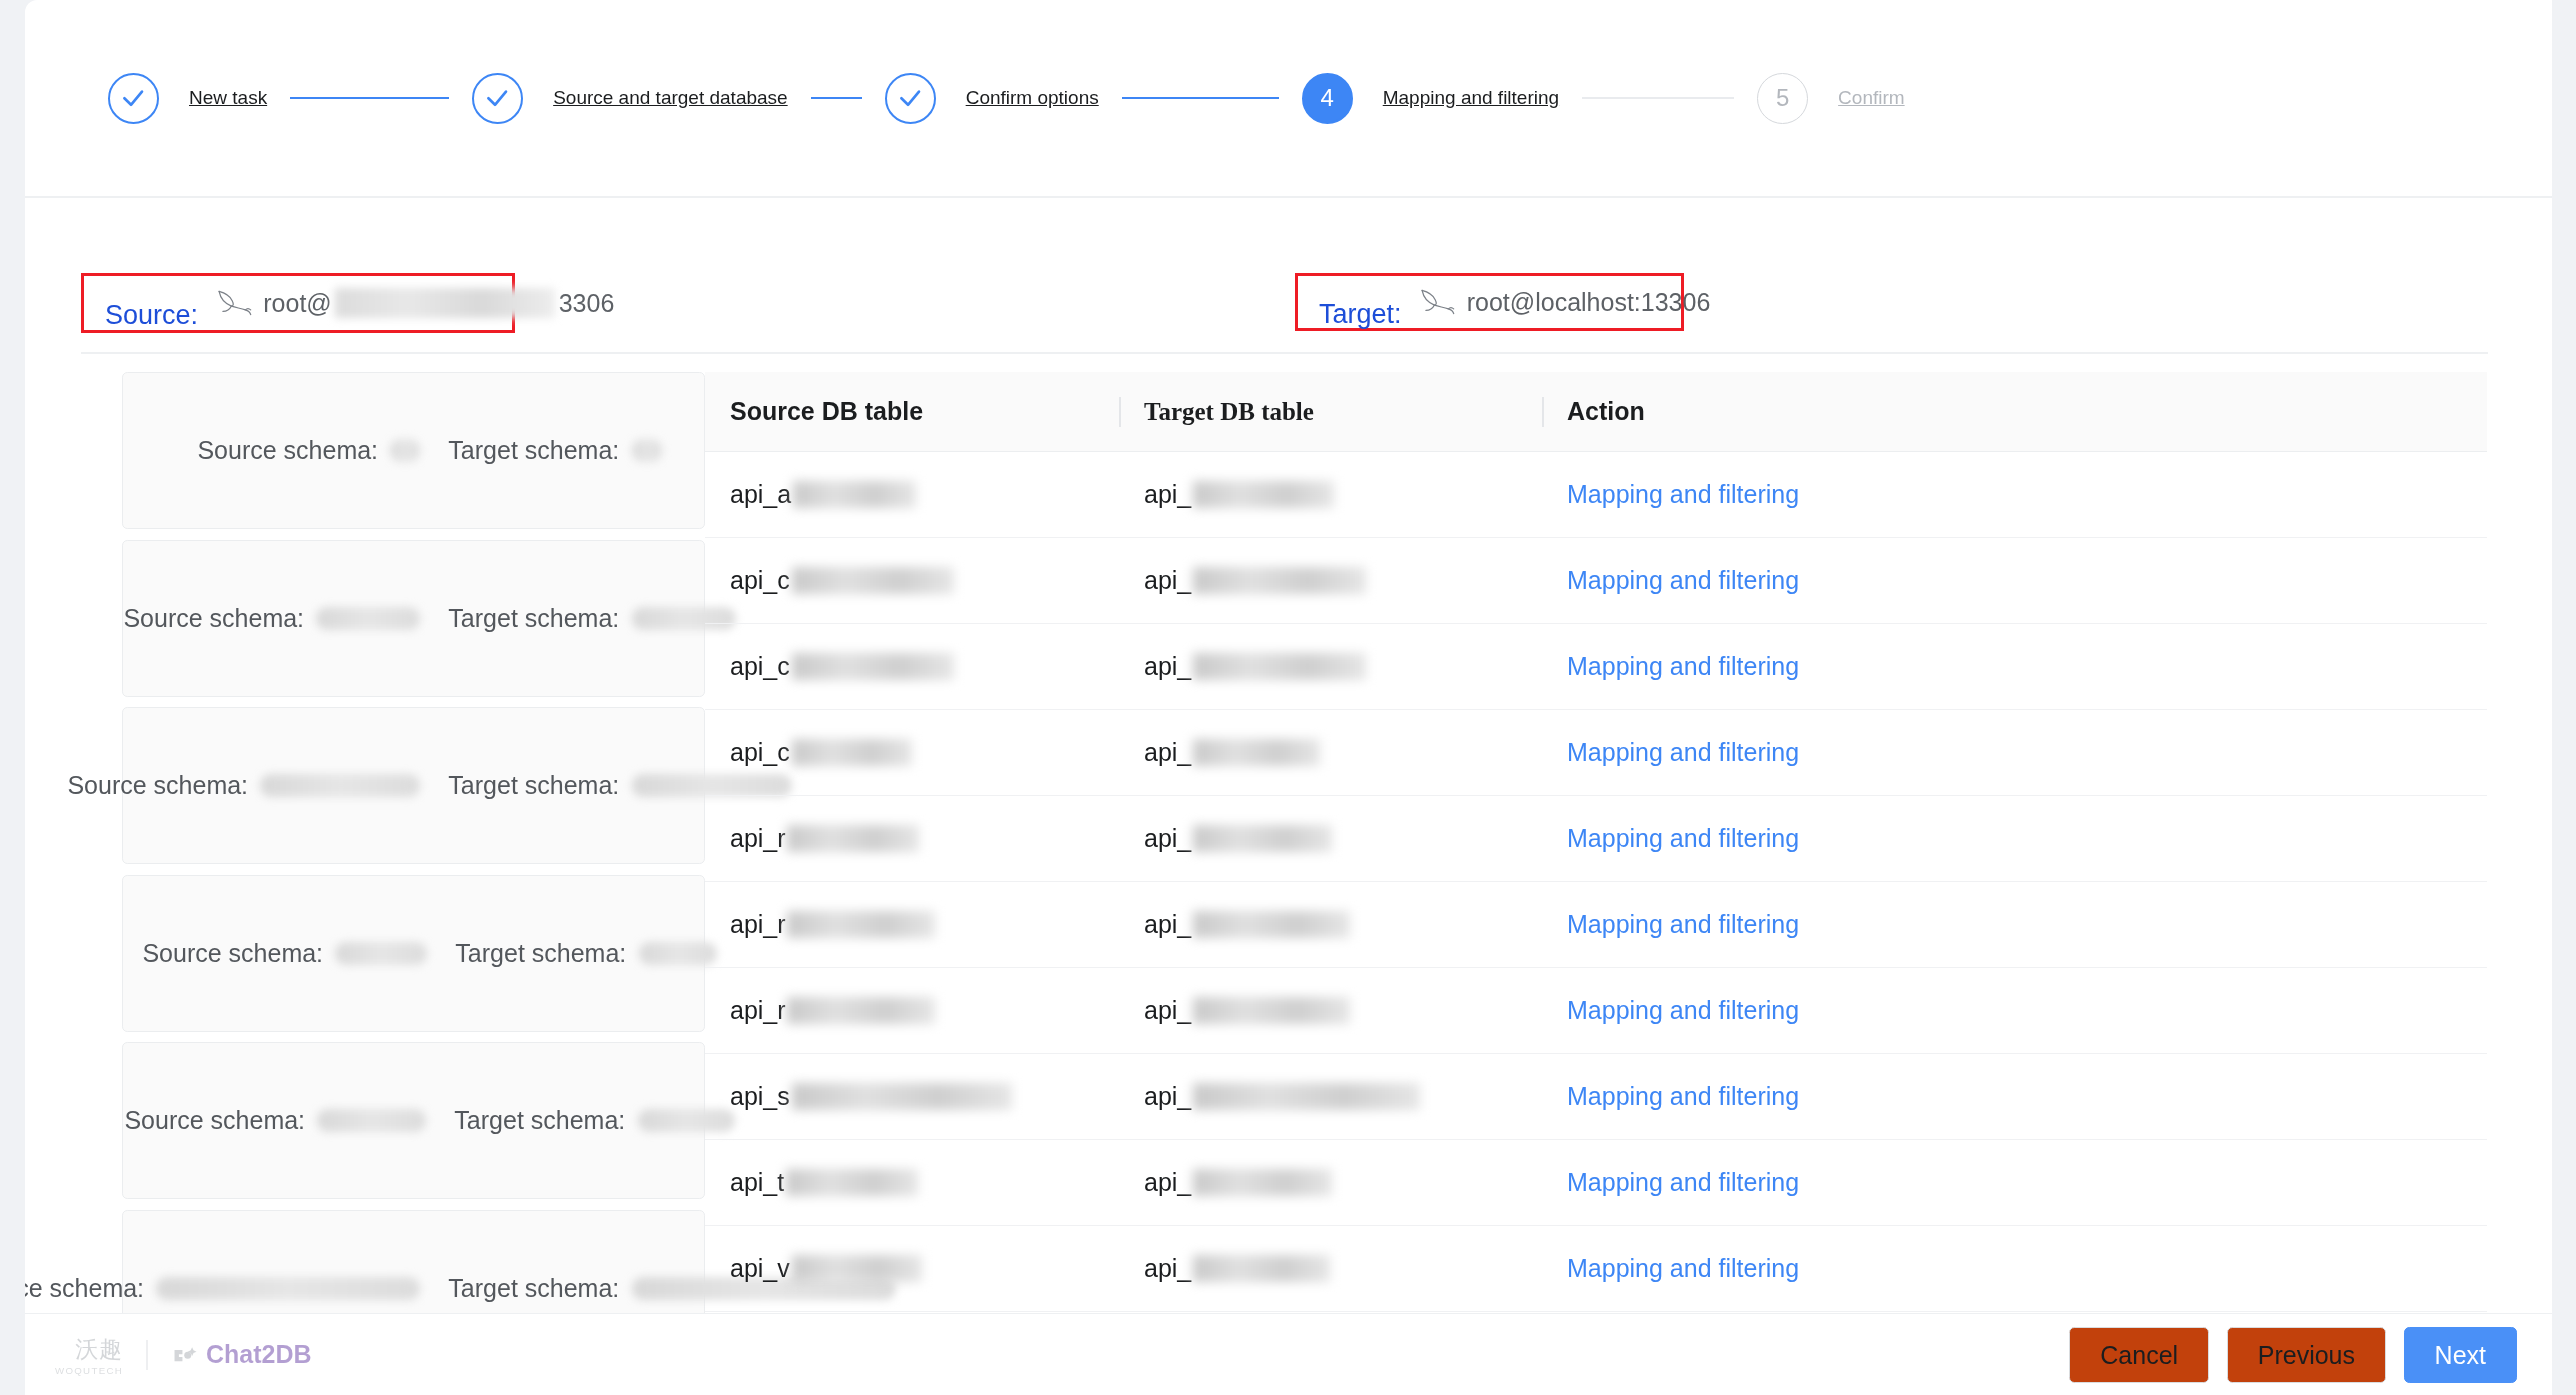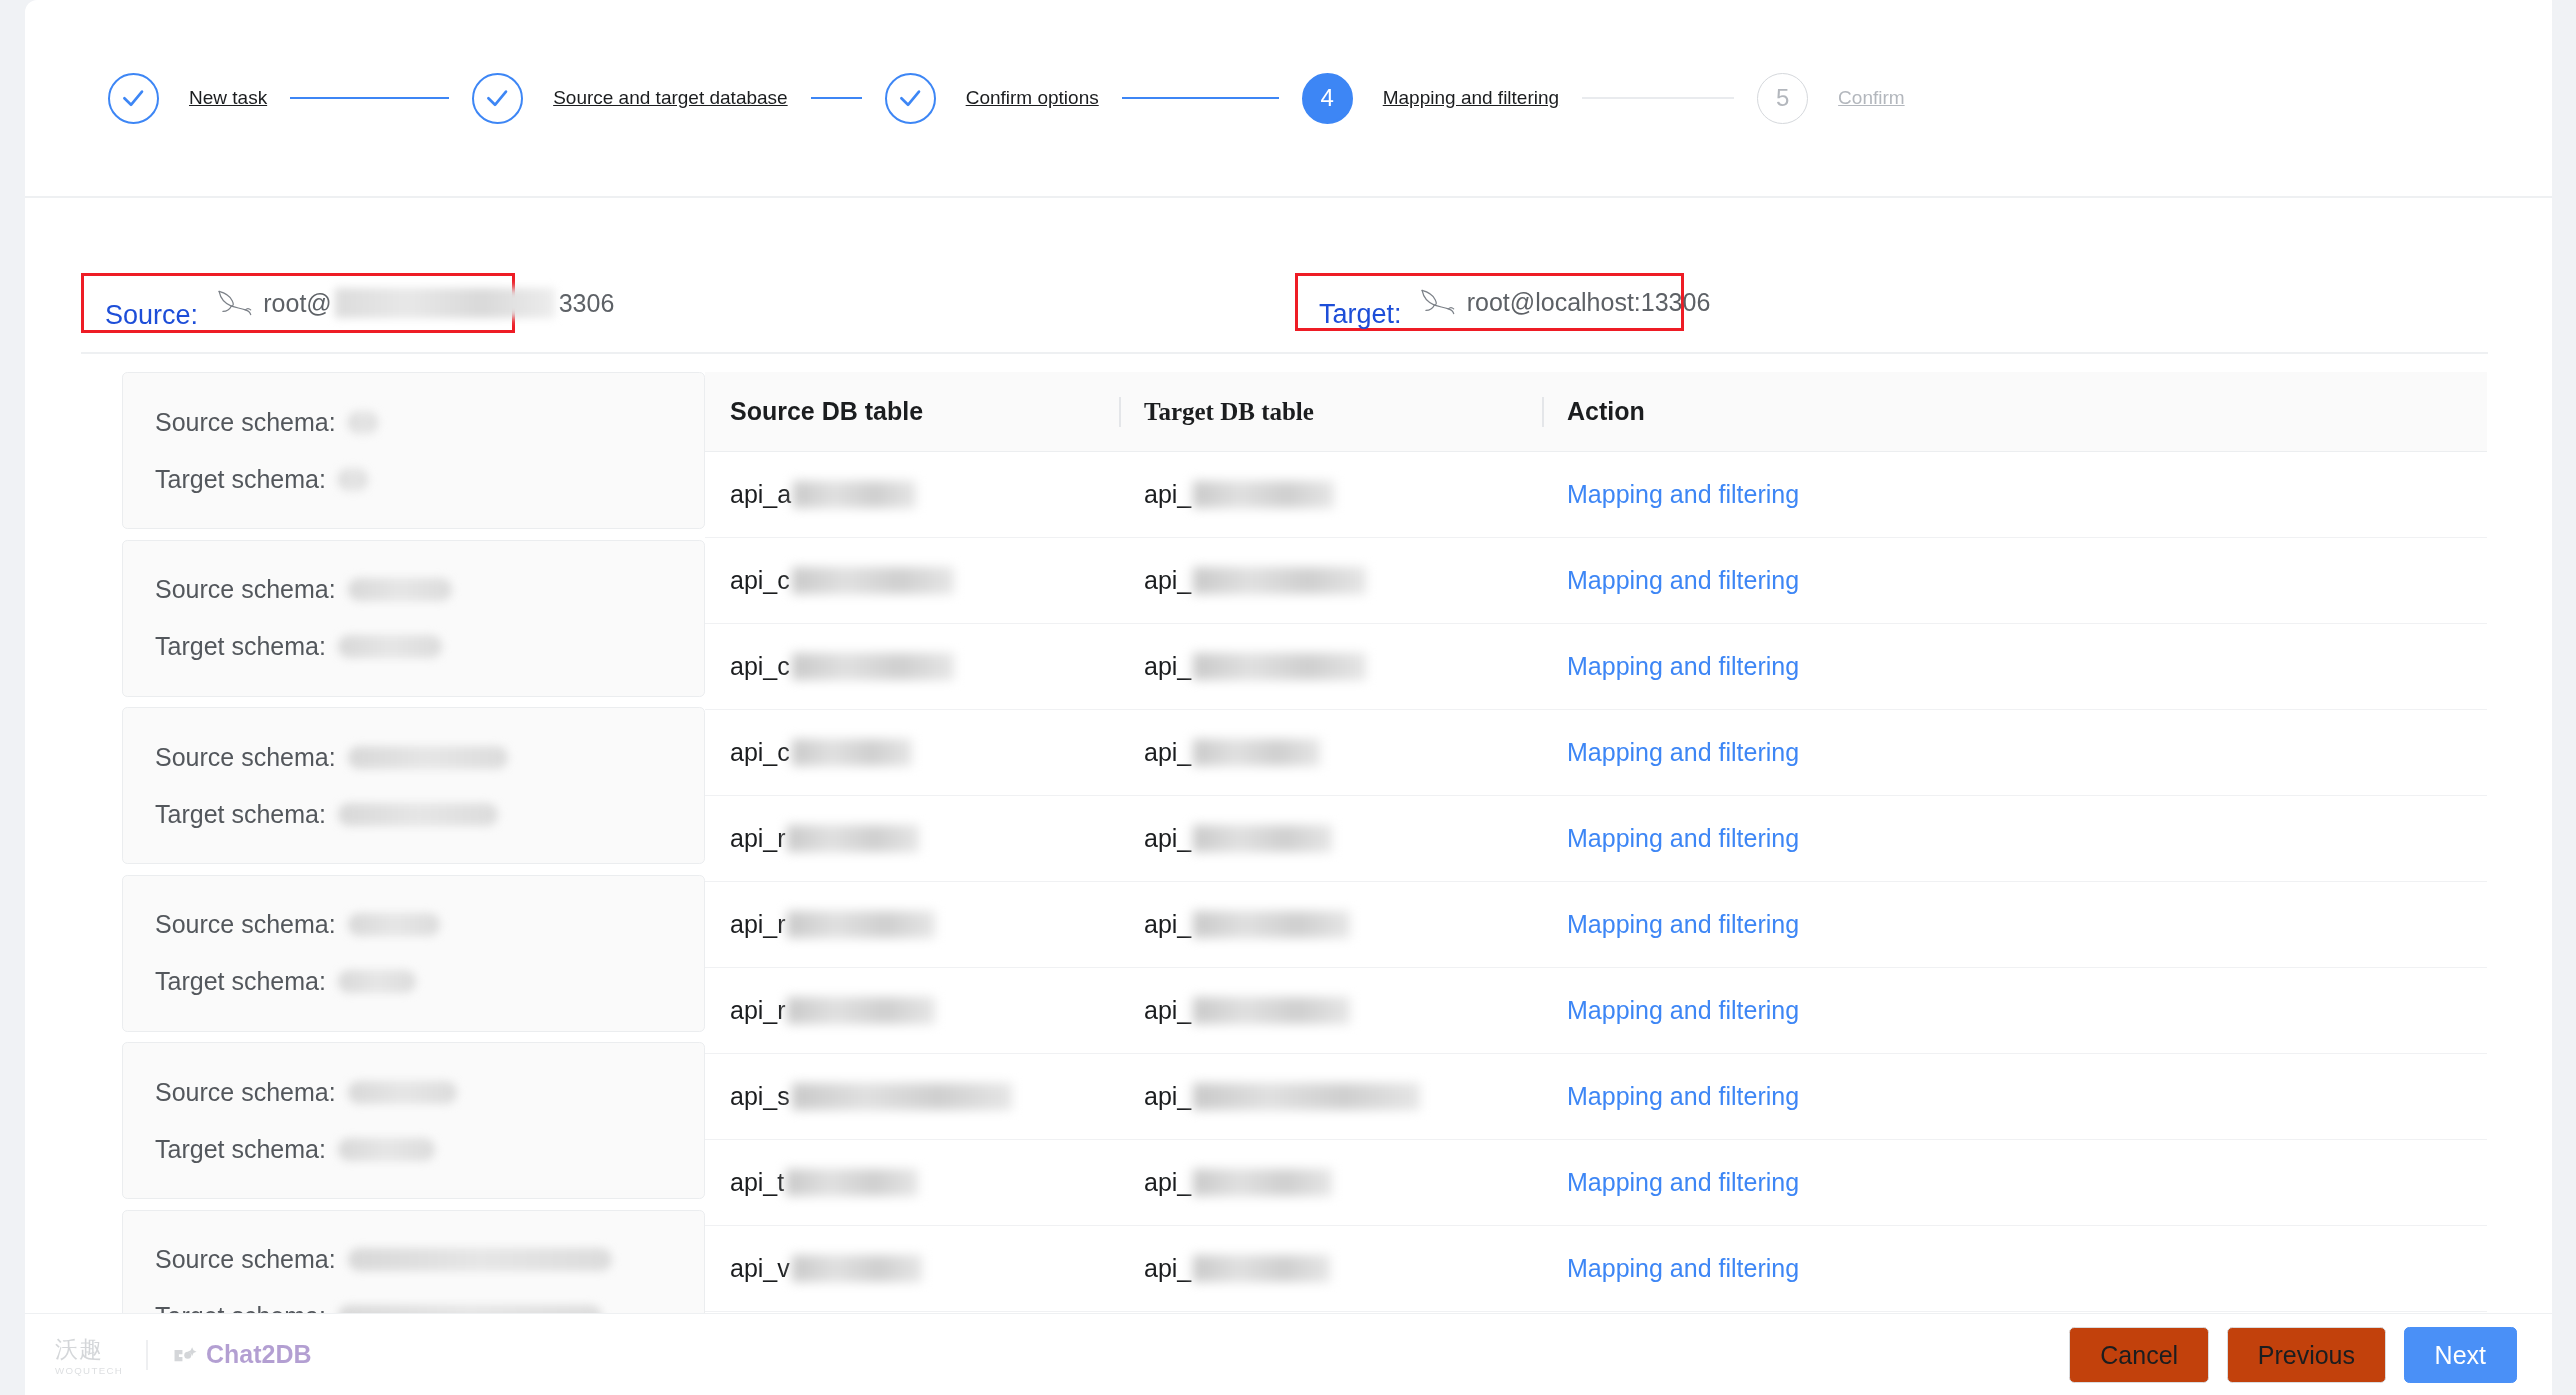--- a/index.html
+++ b/index.html
@@ -133,21 +133,21 @@
     width: 583px;
     display: flex; flex-direction: column;
     gap: 10.6px;
   }
   .schema-card {
     background: #fafafa;
     border: 1.8px solid #ebedef;
     border-radius: 5.3px;
     padding: 32px 0 32px 32px;
     min-height: 157px;
-    display: flex; flex-direction: column; justify-content: center;
+    display: flex; flex-direction: row; justify-content: center;
     gap: 28px;
   }
   .schema-line { display: flex; align-items: center; font-size: 25px; color: #53575c; }
   .schema-key { white-space: nowrap; }
   .schema-val {
     display: inline-block; height: 23px; margin-left: 12.3px;
     background: linear-gradient(90deg,#d8d8d8,#e6e6e6,#dcdcdc);
     filter: blur(4.4px);
     border-radius: 11.5px;
   }
@@ -204,21 +204,21 @@
   .footer {
     position: absolute;
     left: 0; top: 1313px;
     width: 2527px; height: 83px;
     background: #ffffff;
     border-top: 1.8px solid #eef0f2;
     display: flex; align-items: center;
     padding: 0 35px 0 30px;
   }
   .brand { display: flex; align-items: center; gap: 23px; opacity: .42; }
-  .brand-logo { display: flex; flex-direction: column; align-items: flex-start; }
+  .brand-logo { display: flex; flex-direction: column; align-items: flex-end; }
   .brand-cn {
     font-size: 23px; color: #9aa0a6; letter-spacing: 0.9px;
     font-family: "DejaVu Sans", sans-serif;
   }
   .brand-en { font-size: 9.7px; color: #aeb3b8; letter-spacing: 1.3px; margin-top: 0.9px; }
   .brand-sep { width: 1.8px; height: 30px; background: #d8dbdf; }
   .brand-chat { display: flex; align-items: center; gap: 8.8px; }
   .chat-icon { width: 26.4px; height: 26.4px; }
   .brand-name { font-size: 25px; font-weight: 700; color: #4c1d95; }
 

